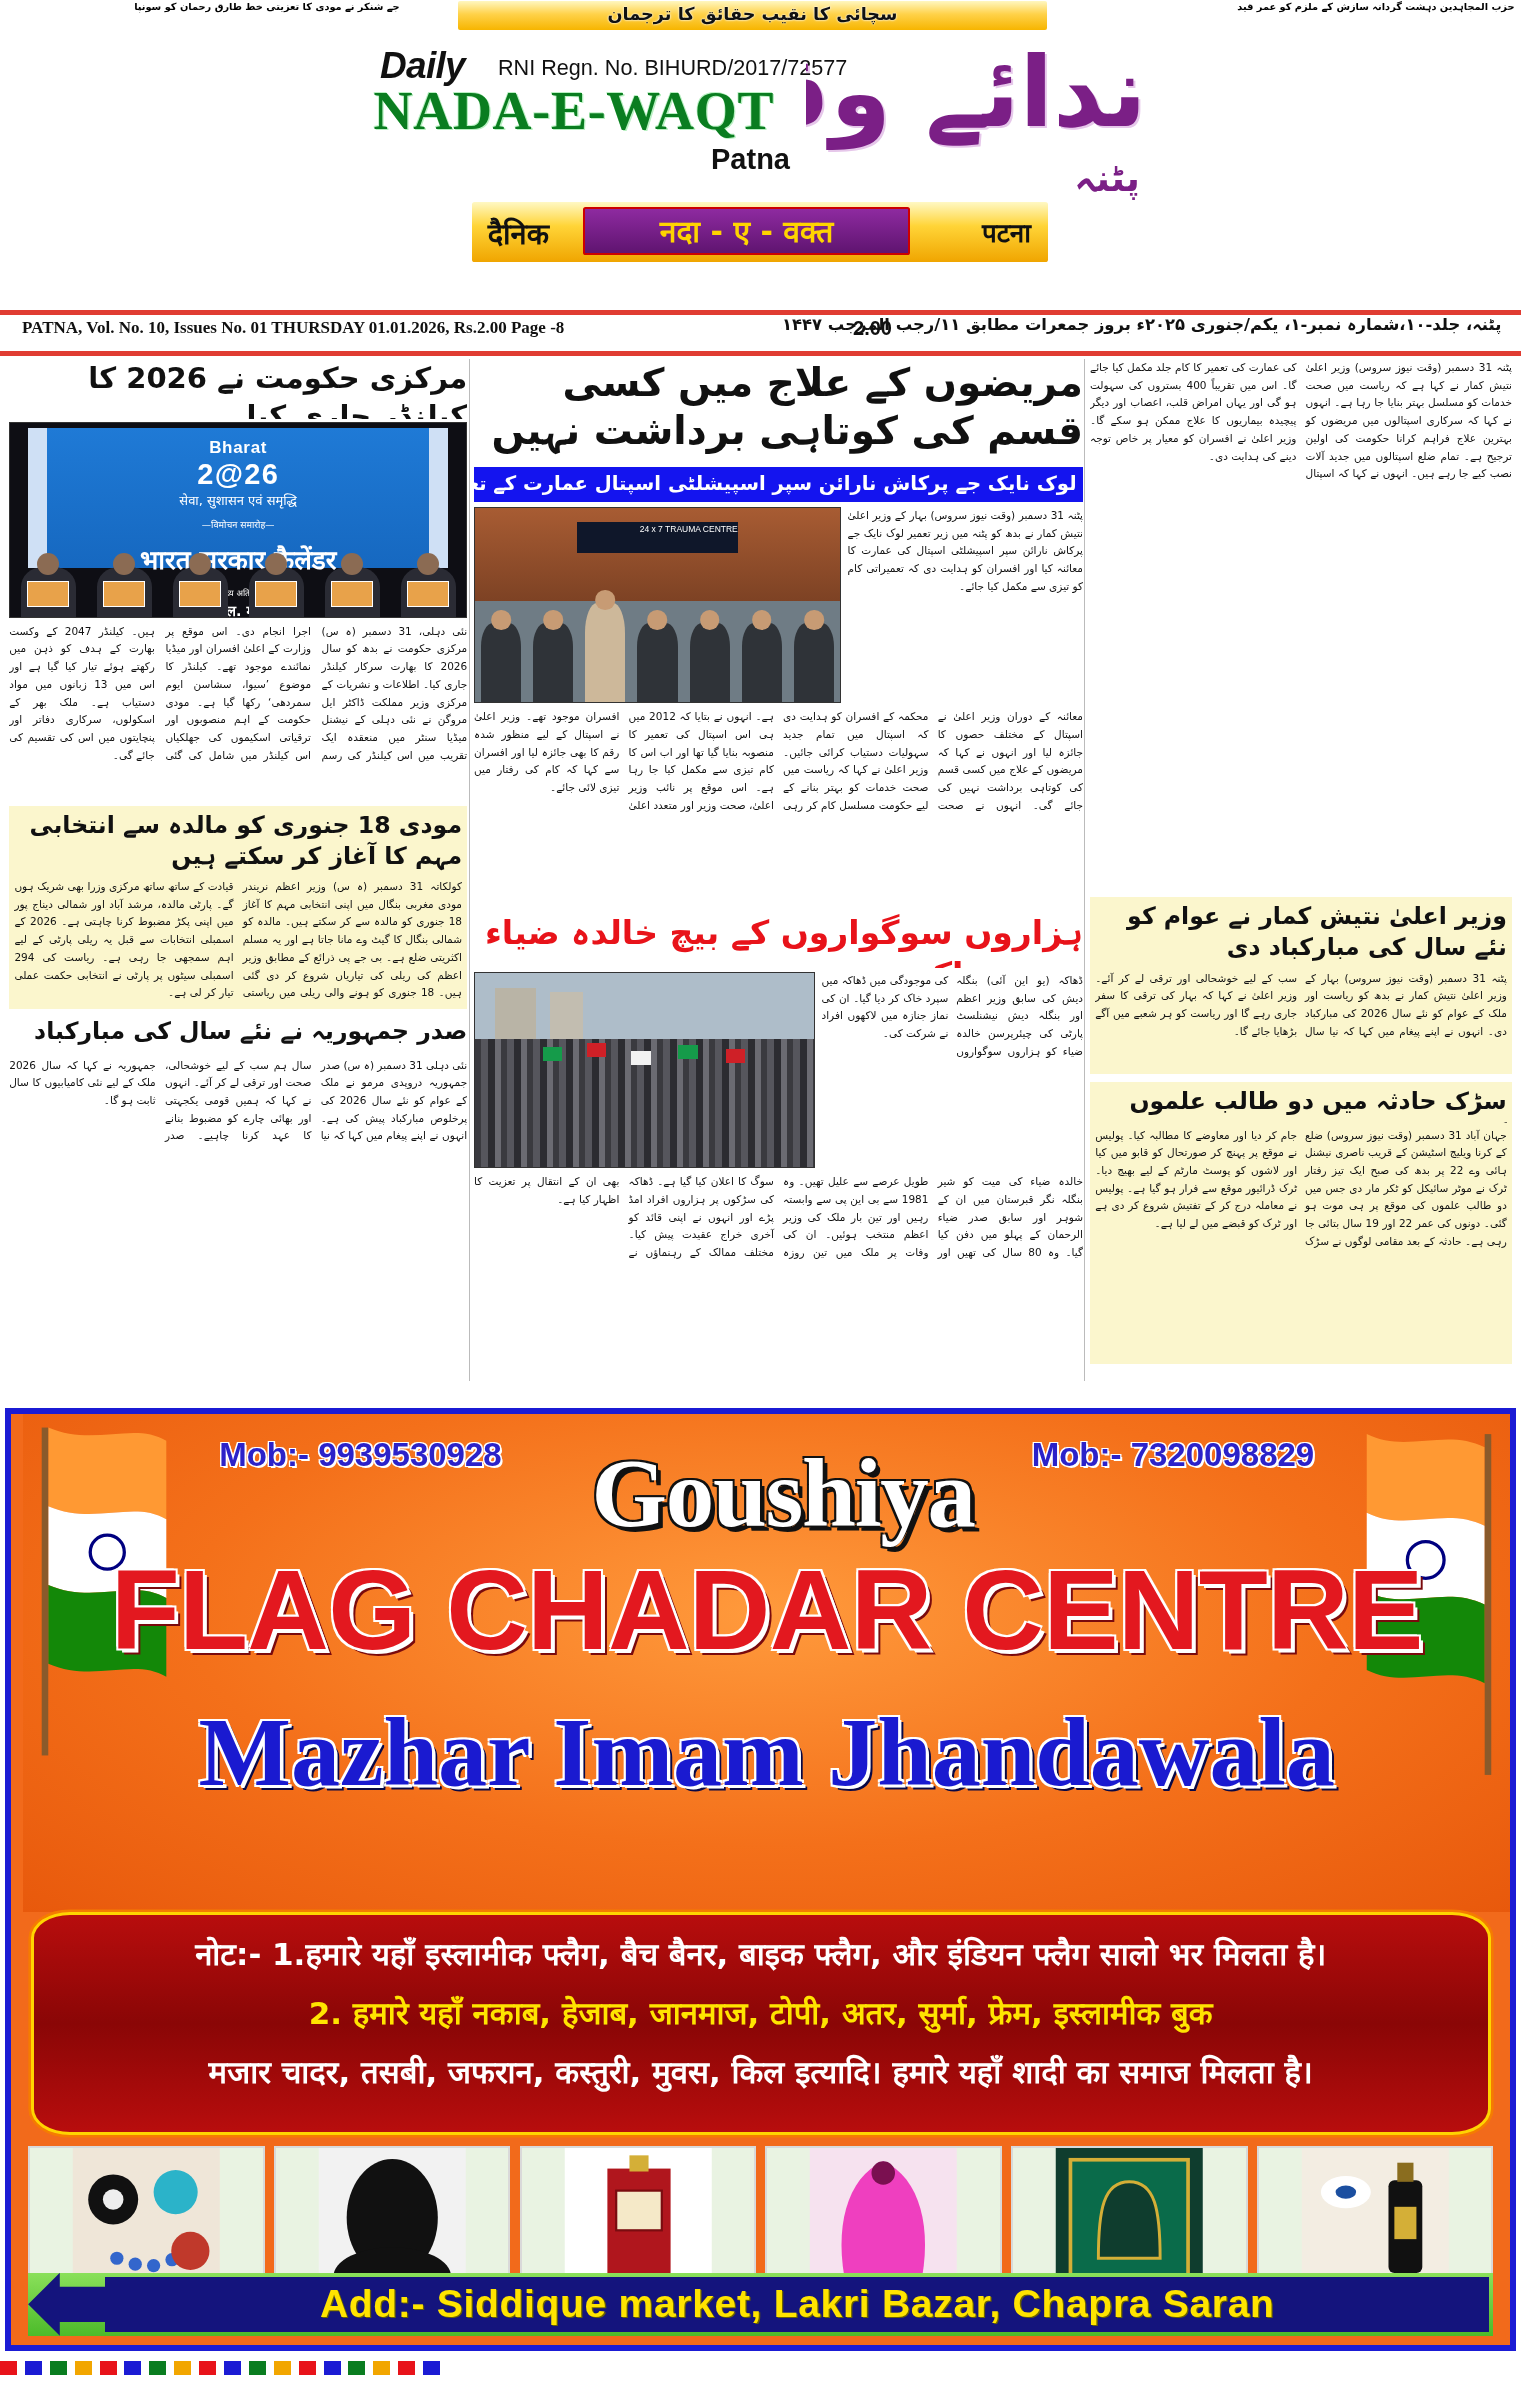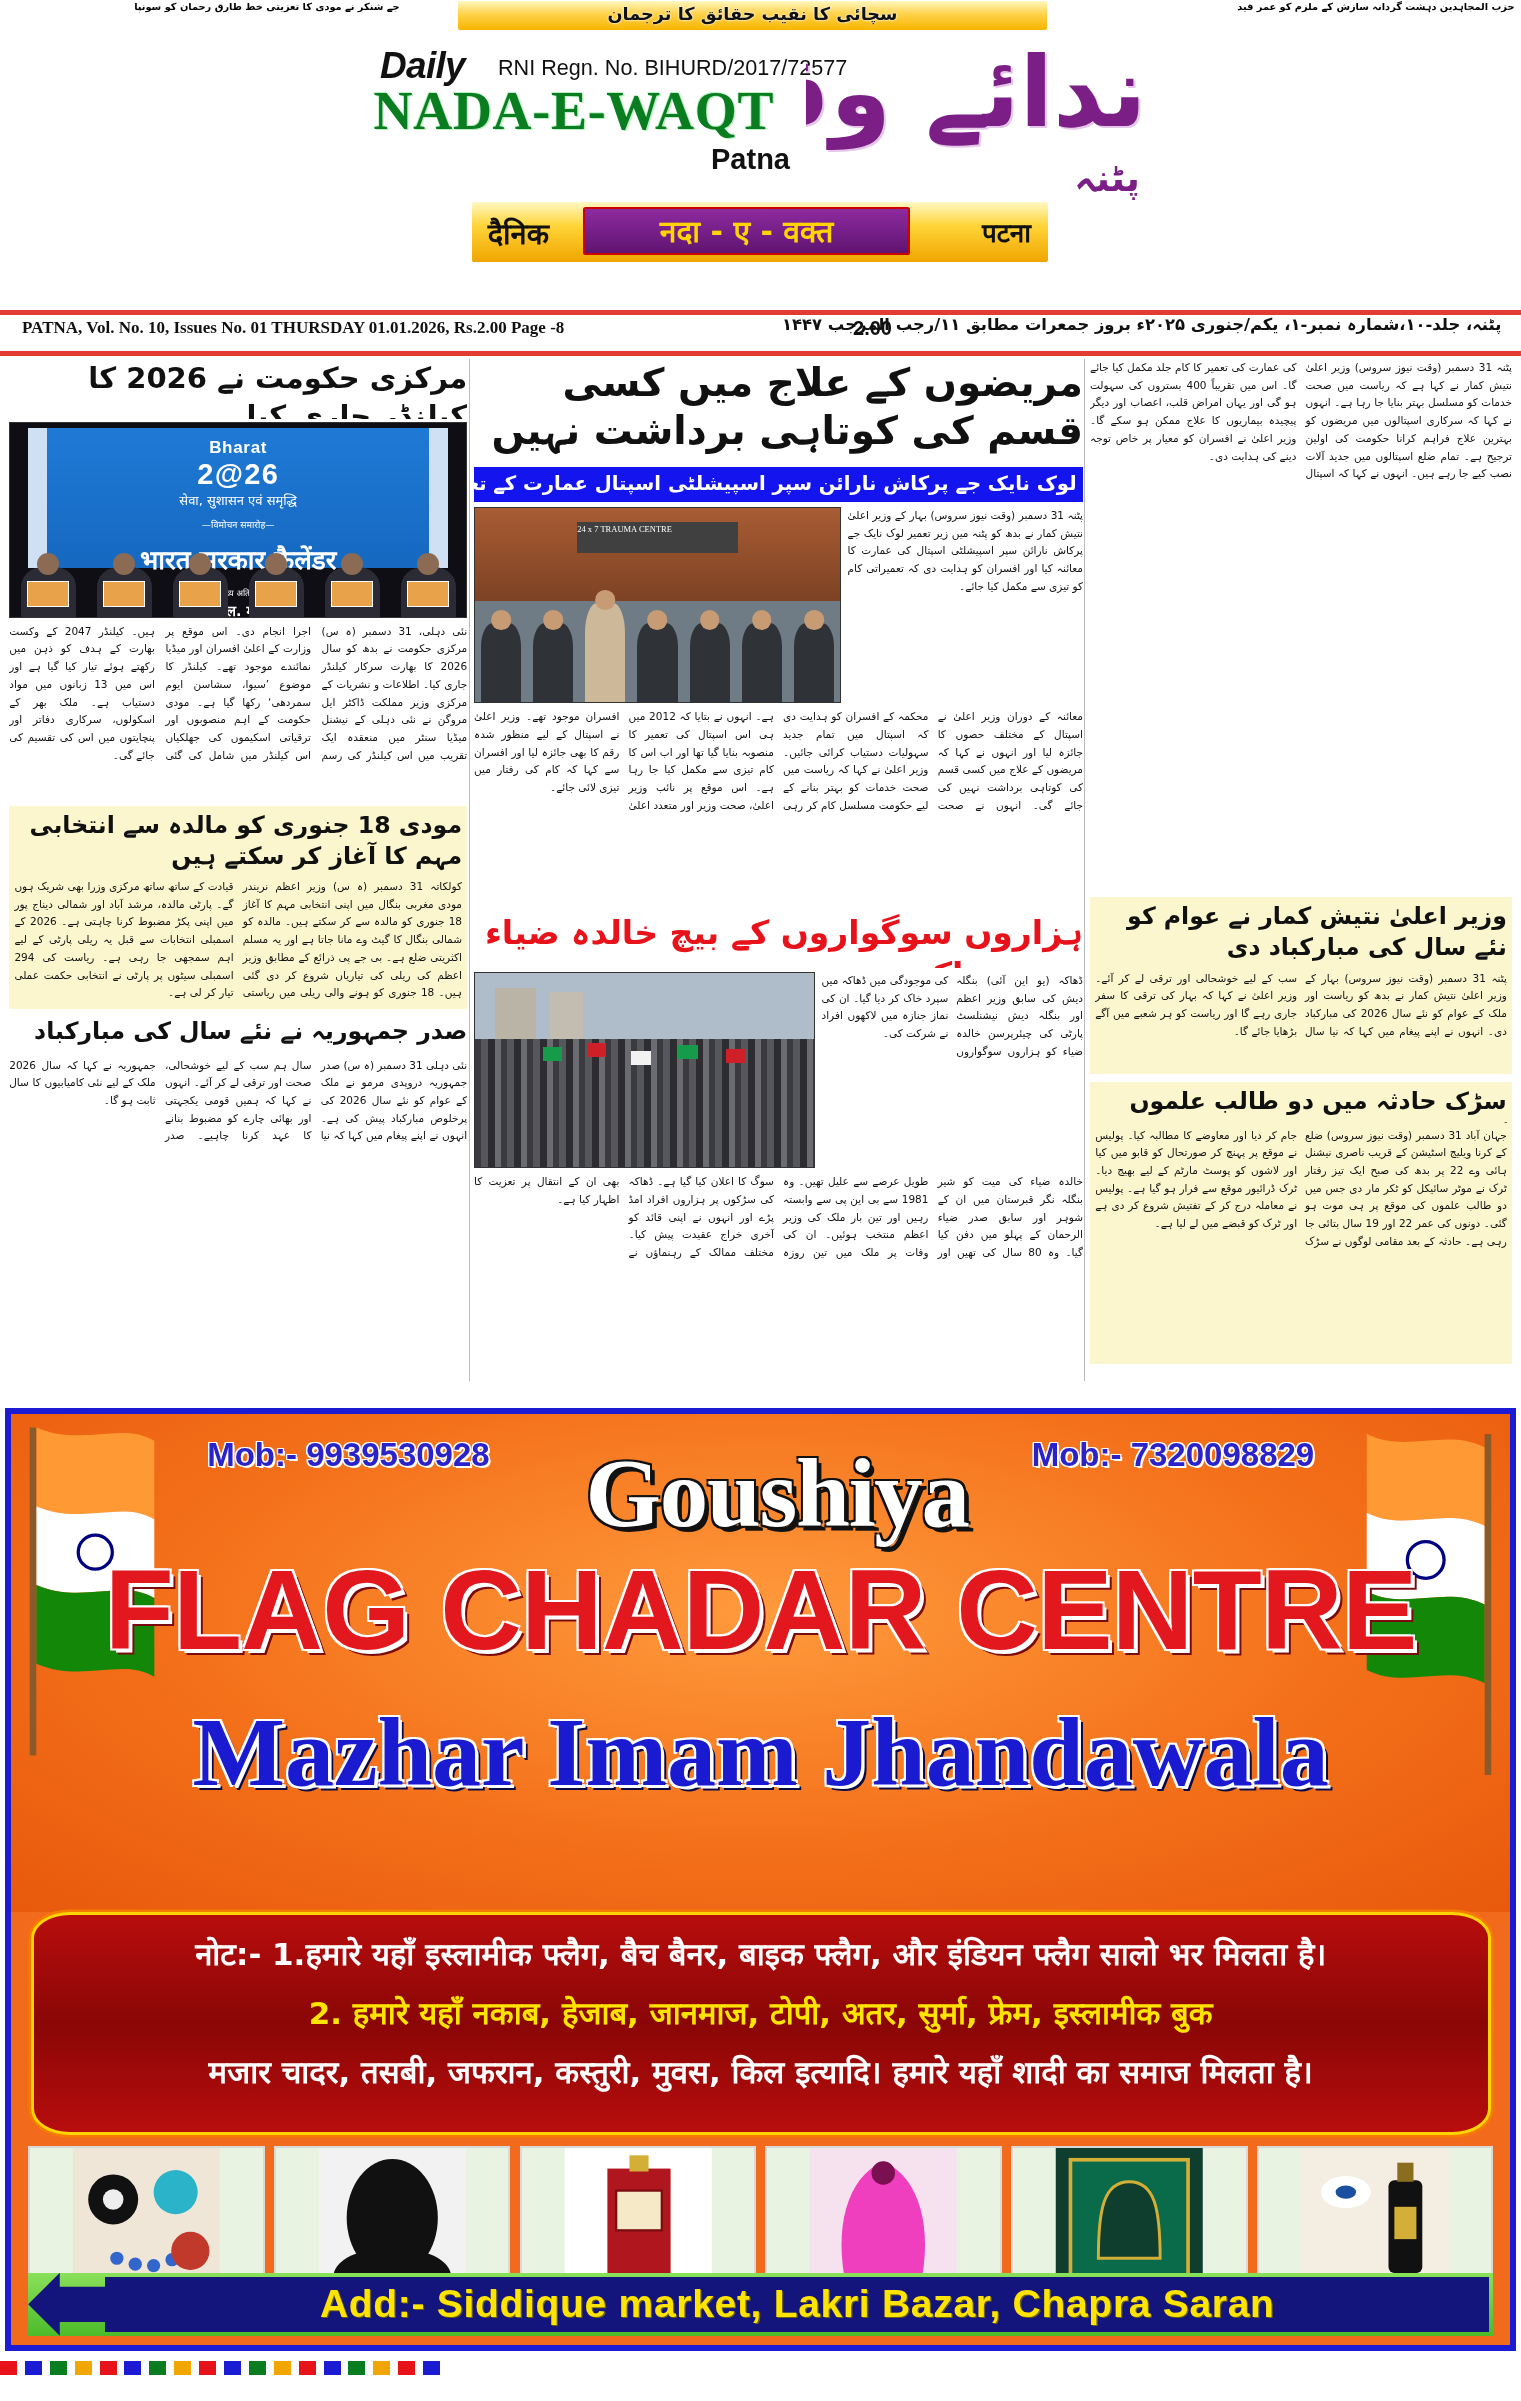--- a/index.html
+++ b/index.html
@@ -180,22 +180,22 @@
   .stage .people .p .card{
     position:absolute; left:12%; top:28%; width:76%; height:52%;
     background:#e8a24a; border:1.3px solid #fff;
   }
 
   
   .hosp{ width:100%; height:100%; background:#6f7c85; position:relative;}
   .hosp .bld{ position:absolute; left:0; top:0; width:100%; height:48%;
     background:linear-gradient(180deg,#a85c33,#7d4224); }
   .hosp .sign{ position:absolute; left:28%; top:7%; width:44%; height:16%;
-    background:#404040; color:#fff; font-family:Liberation Serif, serif;
-    font-size:8.5px; text-align:left; line-height:1.3; padding-top:2.6px;}
+    background:#0f172a; color:#fff; font-family:Liberation Sans, sans-serif;
+    font-size:8.5px; text-align:right; line-height:1.3; padding-top:2.6px;}
   .hosp .crowd{ position:absolute; left:0; bottom:0; width:100%; height:58%;
     display:flex; align-items:flex-end; justify-content:space-around; }
   .hosp .crowd .m{ width:11%; height:70%; background:#2f3338; border-radius:30% 30% 0 0; position:relative;}
   .hosp .crowd .m.lead{ height:88%; background:#cdb89a;}
   .hosp .crowd .m::before{content:""; position:absolute; left:50%; top:-13px; transform:translateX(-50%);
     width:19.6px;height:19.6px;border-radius:50%;background:#c79b74;}
 
   
   .crowdp{ width:100%; height:100%; background:#93a4b2; position:relative;}
   .crowdp .sky{position:absolute;left:0;top:0;width:100%;height:36%;background:#aebdc9;}
@@ -203,21 +203,21 @@
   .crowdp .silo2{position:absolute;left:22%;top:10%;width:10%;height:26%;background:#c2bdb0;}
   .crowdp .mass{position:absolute;left:0;bottom:0;width:100%;height:66%;
     background:repeating-linear-gradient(90deg,#3a3a3f 0 6.5px,#56565d 6.5px 13px,#2c2c31 13px 19.6px,#6b6b72 19.6px 26px);}
   .crowdp .flag{position:absolute;width:19.6px;height:14.4px;background:#159b4a;}
   .crowdp .flag.r{background:#cf2027;}
   .crowdp .flag.w{background:#f2f2f2;}
 
   
   .ad{
     position:absolute; top:1408px; left:5.2px; width:1511px; height:943px;
-    border:6.5px solid #1b1bd4; background:#f26a1b; overflow:hidden;
+    border:6.5px solid #1b1bd4; background:#f26a1b; overflow:hidden;padding-left:12px;
   }
   .ad-top{
     position:relative; width:100%; height:498px;
     background:radial-gradient(ellipse at 50% 40%, #ff9a3c 0%, #f4701a 55%, #e8590c 100%);
   }
   .ad-flag-l{
     position:absolute; left:11.8px; top:6.5px; width:138px; height:341px;
   }
   .ad-flag-r{ position:absolute; right:11.8px; top:6.5px; width:138px; height:367px;}
   .ad-mob{

